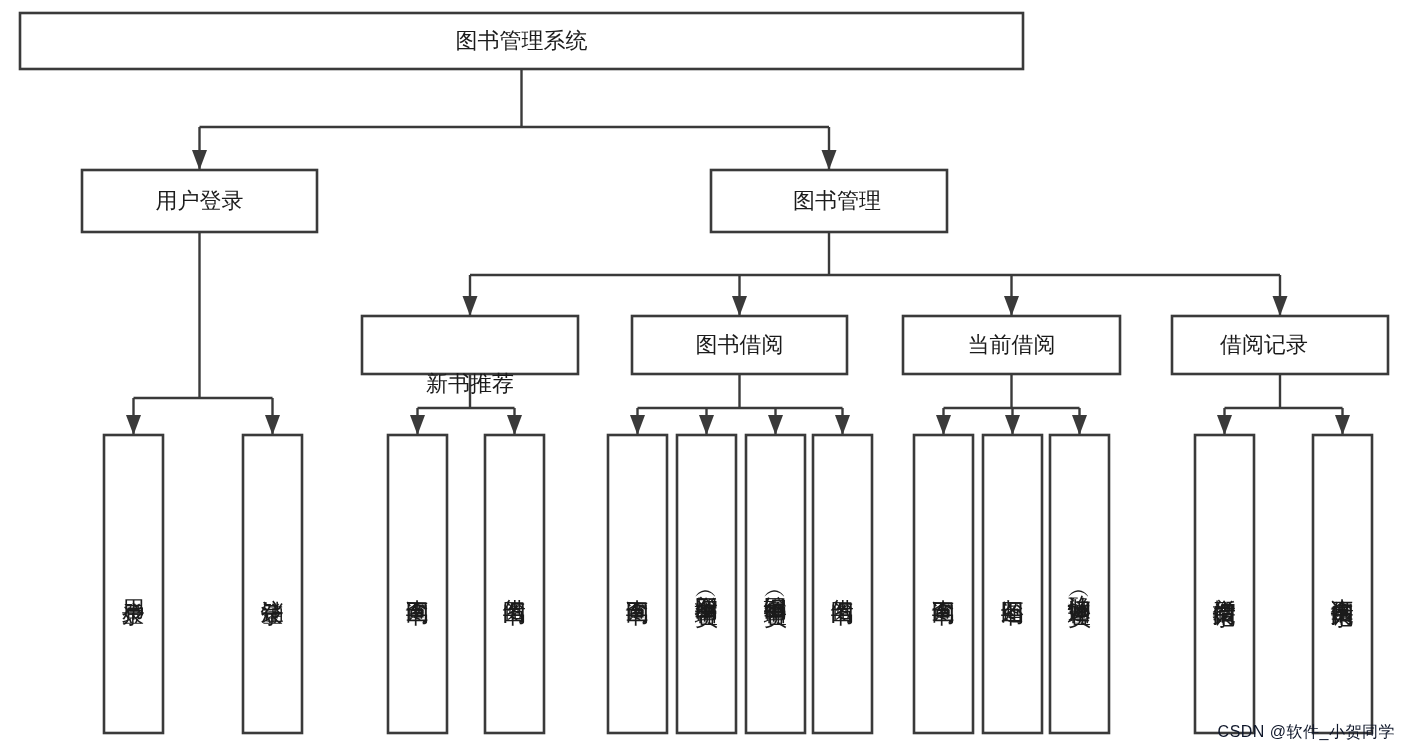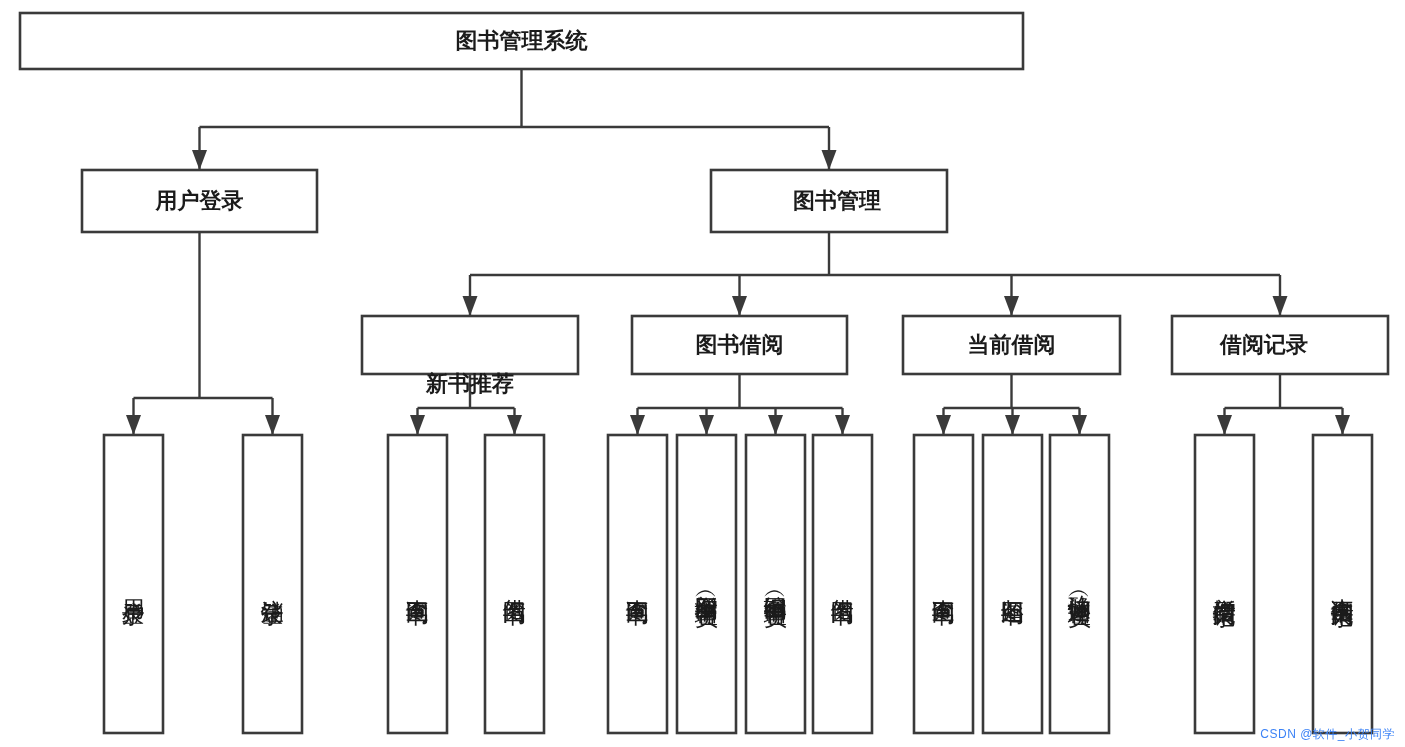--- a/index.html
+++ b/index.html
@@ -56,30 +56,29 @@
   }
   .hlabel-wrap {
     position: absolute;
     display: flex;
     align-items: center;
     justify-content: center;
     color: #1b1b1b;
     font-family: "Liberation Sans", "DejaVu Sans", sans-serif;
     white-space: nowrap;
     pointer-events: none;
-    font-weight: bold;
   }
   .title-label { font-size: 22px; }
   .mid-label { font-size: 22px; }
   #watermark {
     position: absolute;
     right: 10px;
     bottom: 4px;
-    font-size: 12px;
-    color: #3b82f6;
+    font-size: 16px;
+    color: #0f172a;
     font-family: "Liberation Sans", "DejaVu Sans", sans-serif;
     letter-spacing: 0.5px;
     white-space: nowrap;
   }
 </style>
 </head>
 <body>
 
 <div id="diagram-root">
 

